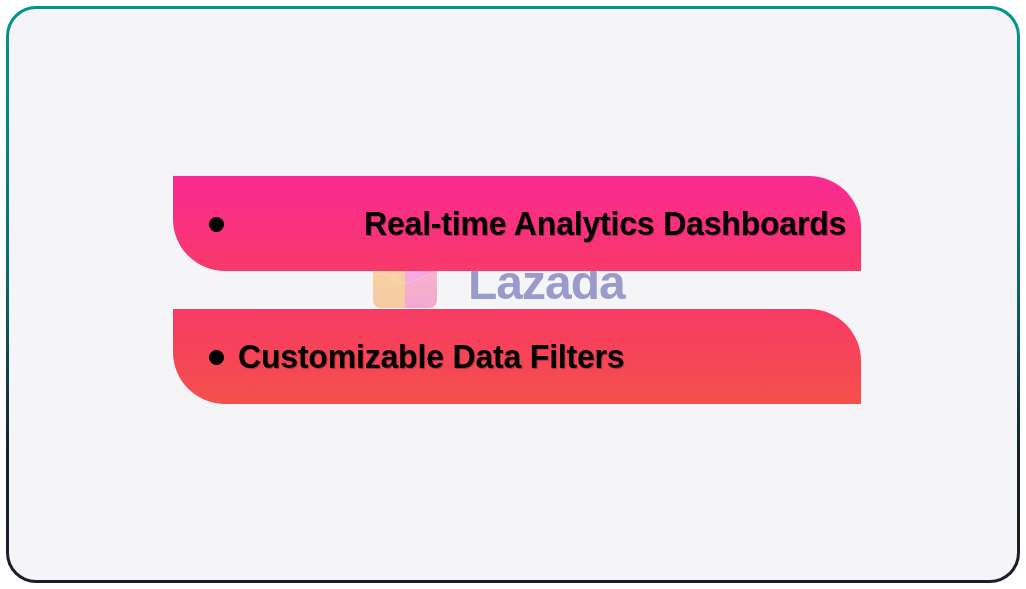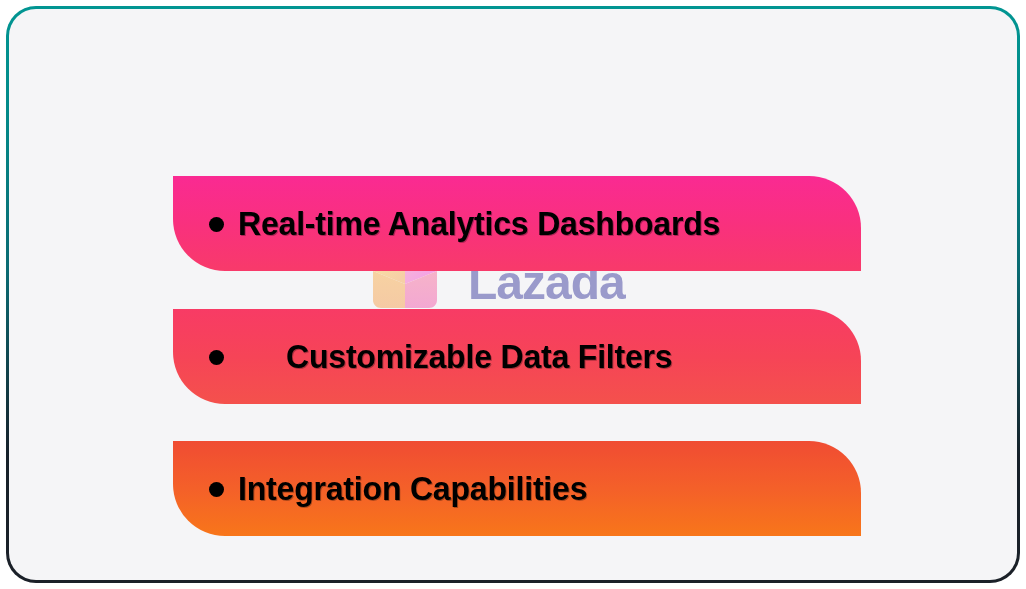--- a/index.html
+++ b/index.html
@@ -78,22 +78,22 @@
     width: 688px;
     height: 95px;
     
     border-radius: 0px 52px 0px 52px;
     display: flex;
     align-items: center;
     box-sizing: border-box;
     padding-left: 36px;
   }
   .bar-1 { top: 27px;  background: linear-gradient(180deg, #fb0ce2 0%, #f817cf 55%, #f71bc6 100%); }
-  .bar-2 { top: 167px; background: linear-gradient(180deg, #fa2a92 0%, #f9307e 50%, #f83a6a 100%); }
-  .bar-3 { top: 300px; background: linear-gradient(180deg, #f83b65 0%, #f64457 50%, #f4514c 100%); z-index: 3; gap: 48px; }
+  .bar-2 { top: 167px; background: linear-gradient(180deg, #fa2a92 0%, #f9307e 50%, #f83a6a 100%); justify-content: space-between; }
+  .bar-3 { top: 300px; background: linear-gradient(180deg, #f83b65 0%, #f64457 50%, #f4514c 100%); z-index: 3; }
   .bar-4 { top: 432px; background: linear-gradient(180deg, #f04c33 0%, #f46029 50%, #f8761a 100%); }
 
   .bullet {
     width: 15px;
     height: 15px;
     border-radius: 50%;
     background: #000000;
     flex: none;
     margin-right: 14px;
     margin-top: 2px;
@@ -162,21 +162,17 @@
       <div class="bar bar-2">
         <span class="bullet"></span>
         <span class="bar-label">Real-time Analytics Dashboards</span>
       </div>
 
       <div class="bar bar-3">
         <span class="bullet"></span>
         <span class="bar-label">Customizable Data Filters</span>
       </div>
 
-      <div class="bar bar-4">
-        <span class="bullet"></span>
-        <span class="bar-label">Integration Capabilities</span>
-      </div>
 
     </div>
 
   </div>
 </div>
 
 </body></html>

